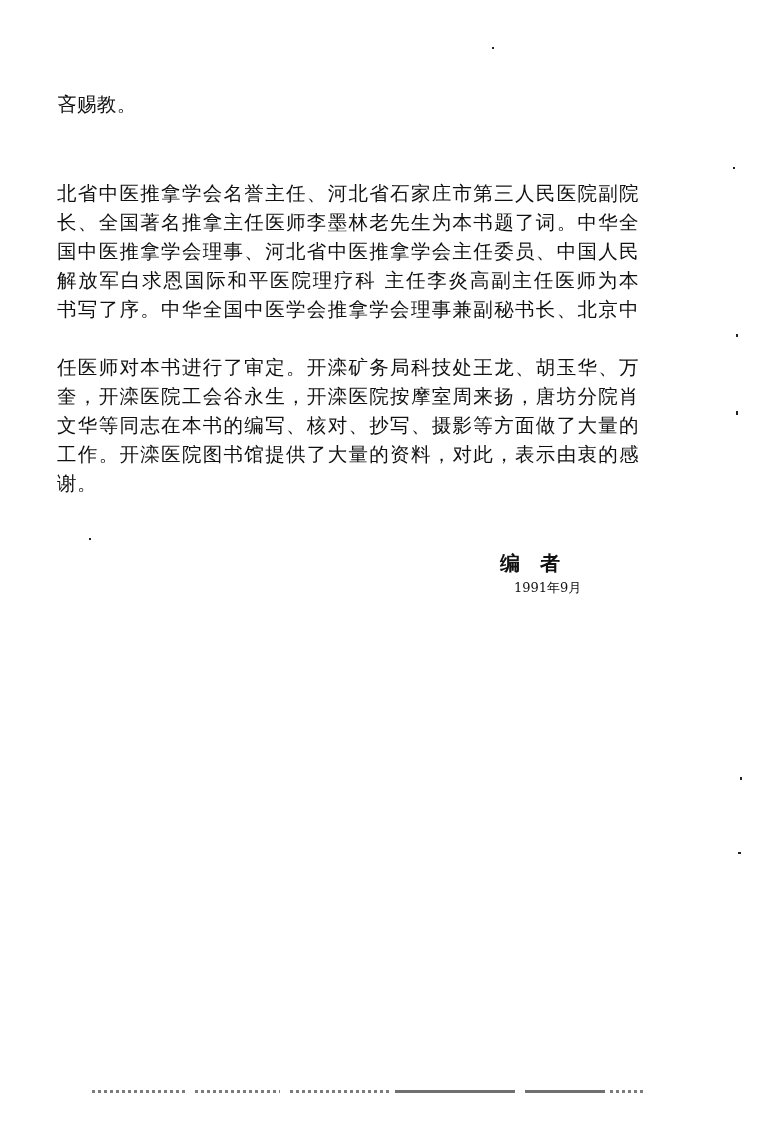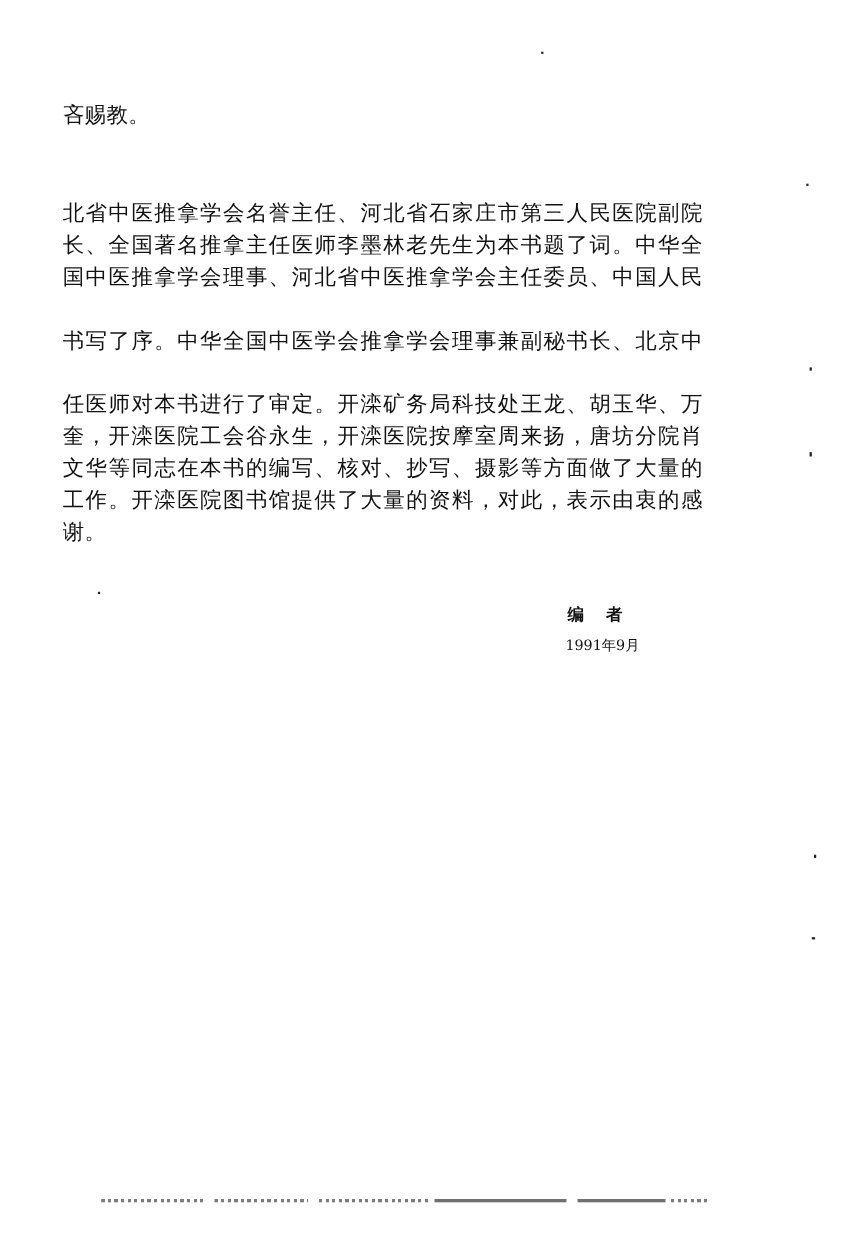--- a/index.html
+++ b/index.html
@@ -7,34 +7,35 @@
     width: 778px; height: 1122px; background: #ffffff; position: relative; overflow: hidden;
     font-family: "DejaVu Serif", "Liberation Serif", serif; color: #111;
   }
   .page { position: absolute; left: 0; top: 0; width: 722px; height: 1122px; }
   .line {
     position: absolute; left: 57px; width: 582px; font-size: 19.5px; line-height: 28px;
     white-space: nowrap; letter-spacing: 0.4px; text-align: justify; text-align-last: justify;
   }
   .line.short { text-align-last: left; width: auto; }
   .line.indent { left: 115px; width: 524px; }
-  .signature { position: absolute; left: 516px; top: 550px; font-size: 15px; font-weight: bold; letter-spacing: 20px; }
+  .signature { position: absolute; left: 500px; top: 550px; font-size: 20px; font-weight: bold; letter-spacing: 20px; }
   .date { position: absolute; left: 514px; top: 578px; font-size: 13px; line-height: 20px; }
   .speck { position: absolute; background: #222; }
   .scanline { position: absolute; top: 1090px; height: 3px; background: repeating-linear-gradient(90deg, #444 0 3px, transparent 3px 6px); opacity: 0.7; }
 </style>
 </head>
 <body>
 
 <div class="page">
   <div class="line short" style="top:91px">吝赐教。</div>
 
   <div class="line" style="top:180px">北省中医推拿学会名誉主任、河北省石家庄市第三人民医院副院</div>
   <div class="line" style="top:209px">长、全国著名推拿主任医师李墨林老先生为本书题了词。中华全</div>
   <div class="line" style="top:238px">国中医推拿学会理事、河北省中医推拿学会主任委员、中国人民</div>
+  <div class="line" style="top:267px">解放军白求恩国际和平医院理疗科 主任李炎高副主任医师为本</div>
   <div class="line" style="top:296px">书写了序。中华全国中医学会推拿学会理事兼副秘书长、北京中</div>
   <div class="line" style="top:354px">任医师对本书进行了审定。开滦矿务局科技处王龙、胡玉华、万</div>
   <div class="line" style="top:383px">奎，开滦医院工会谷永生，开滦医院按摩室周来扬，唐坊分院肖</div>
   <div class="line" style="top:412px">文华等同志在本书的编写、核对、抄写、摄影等方面做了大量的</div>
   <div class="line" style="top:441px">工作。开滦医院图书馆提供了大量的资料，对此，表示由衷的感</div>
   <div class="line short" style="top:470px">谢。</div>
 
   <div class="signature">编者</div>
   <div class="date">1991年9月</div>
 

